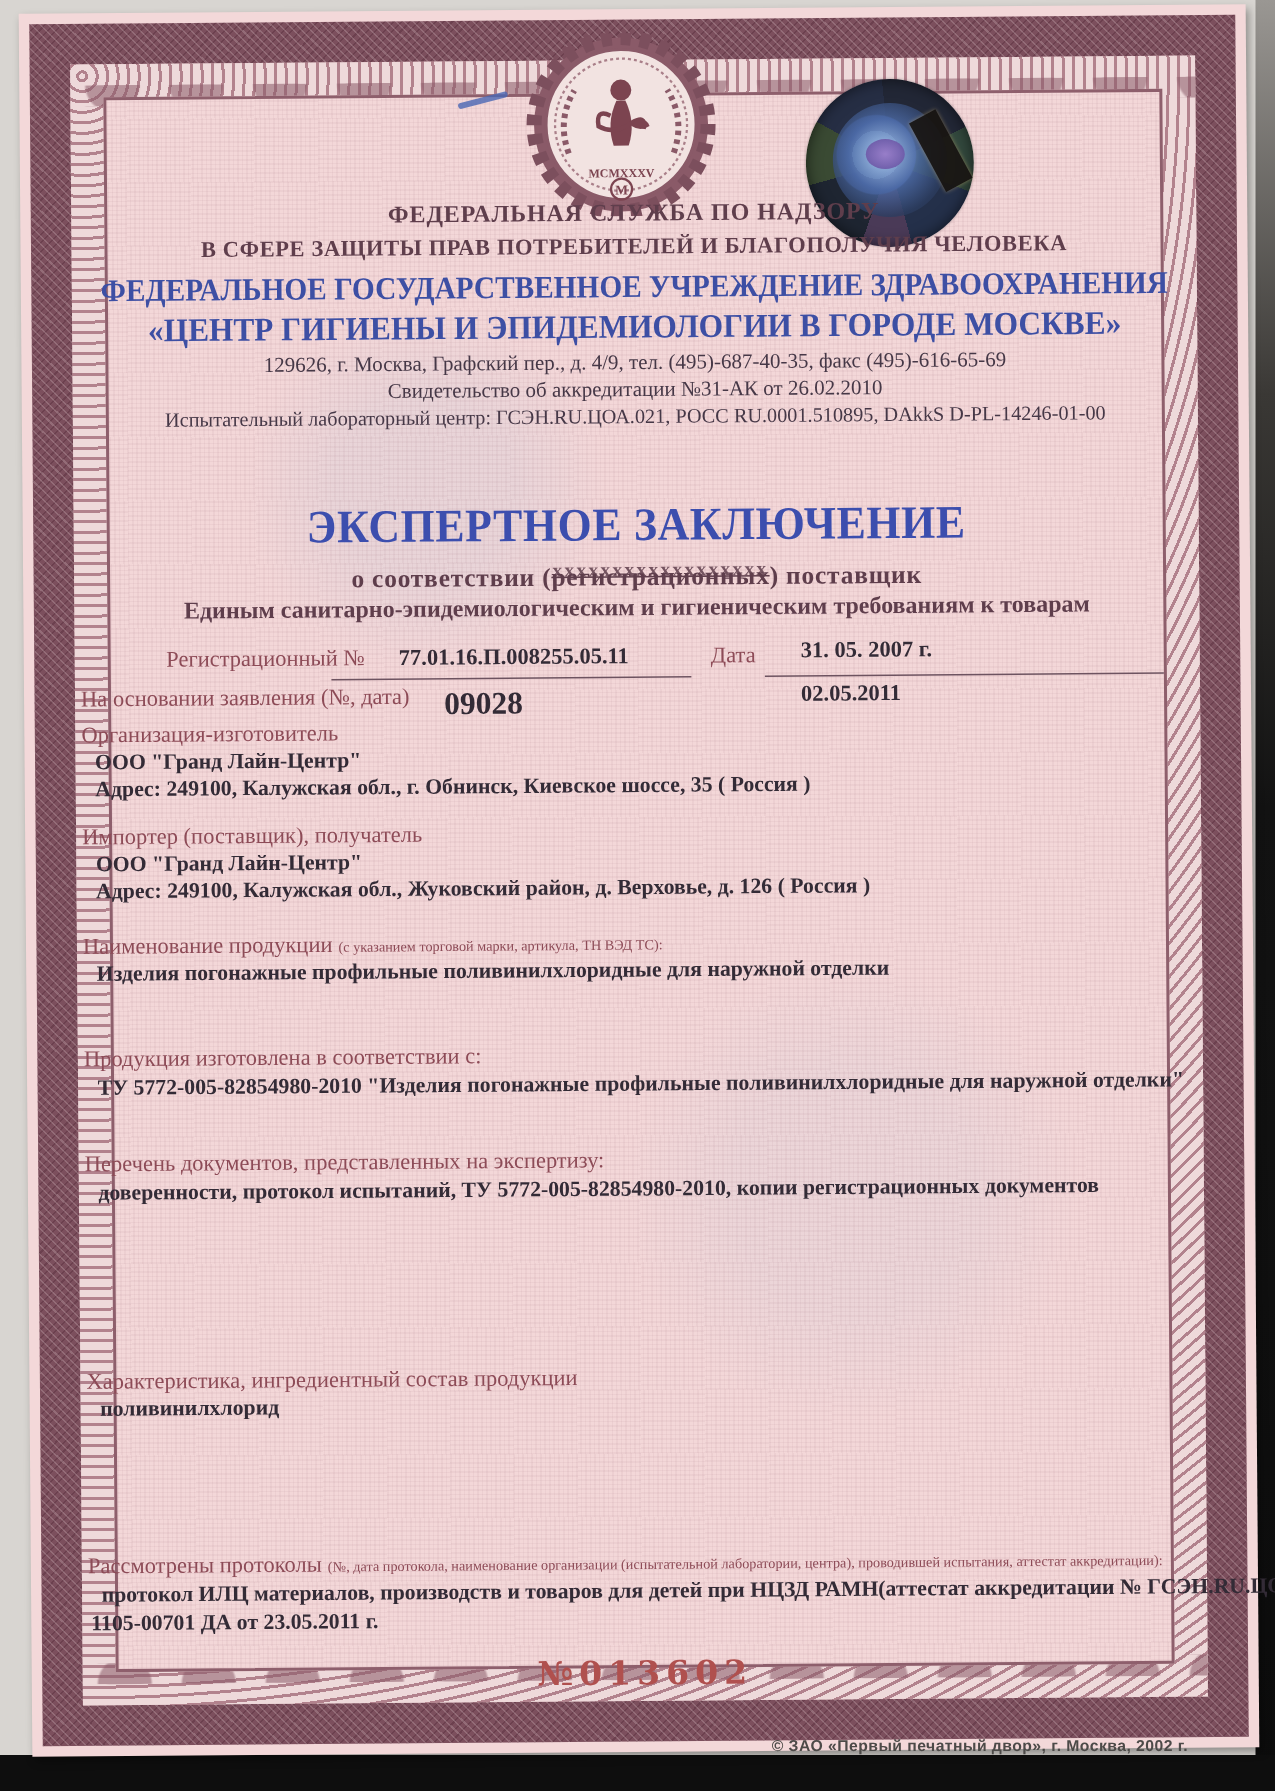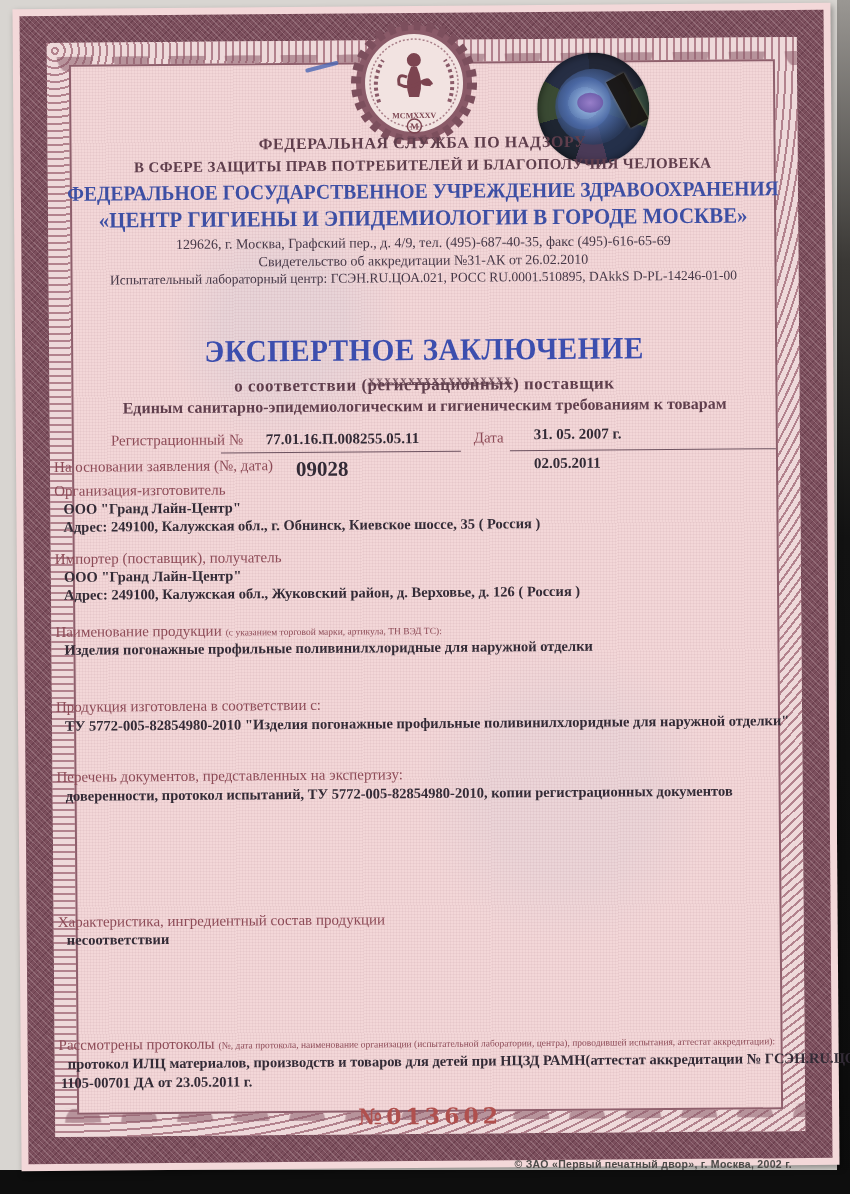--- a/index.html
+++ b/index.html
@@ -162,21 +162,21 @@
     <div class="abs" style="left:38px;top:614px;"><span class="sec-label">Наименование продукции</span> <span class="sec-note">(с указанием торговой марки, артикула, ТН ВЭД ТС):</span></div>
     <div class="abs sec-line" style="left:47px;top:633px;">Изделия погонажные профильные поливинилхлоридные для наружной отделки</div>
 
     <div class="abs sec-label" style="left:38px;top:690px;">Продукция изготовлена в соответствии с:</div>
     <div class="abs sec-line" style="left:47px;top:709px;">ТУ 5772-005-82854980-2010 "Изделия погонажные профильные поливинилхлоридные для наружной отделки"</div>
 
     <div class="abs sec-label" style="left:38px;top:760px;">Перечень документов, представленных на экспертизу:</div>
     <div class="abs sec-line" style="left:47px;top:779px;">доверенности, протокол испытаний, ТУ 5772-005-82854980-2010, копии регистрационных документов</div>
 
     <div class="abs sec-label" style="left:38px;top:905px;">Характеристика, ингредиентный состав продукции</div>
-    <div class="abs sec-line" style="left:47px;top:923px;">несоответствии</div>
+    <div class="abs sec-line" style="left:47px;top:923px;">поливинилхлорид</div>
 
     <div class="abs" style="left:38px;top:1027px;"><span class="sec-label">Рассмотрены протоколы</span> <span class="sec-note">(№, дата протокола, наименование организации (испытательной лаборатории, центра), проводившей испытания, аттестат аккредитации):</span></div>
     <div class="abs sec-line" style="left:47px;top:1047px;">протокол ИЛЦ материалов, производств и товаров для детей при НЦЗД РАМН(аттестат аккредитации № ГСЭН.RU.ЦОА.140) №</div>
     <div class="abs sec-line" style="left:40px;top:1066px;">1105-00701 ДА от 23.05.2011 г.</div>
 
     <div class="abs ctr serial">№013602</div>
   </div>
 </div>
 
 <div class="footer">© ЗАО «Первый печатный двор»,  г. Москва,  2002 г.</div>

